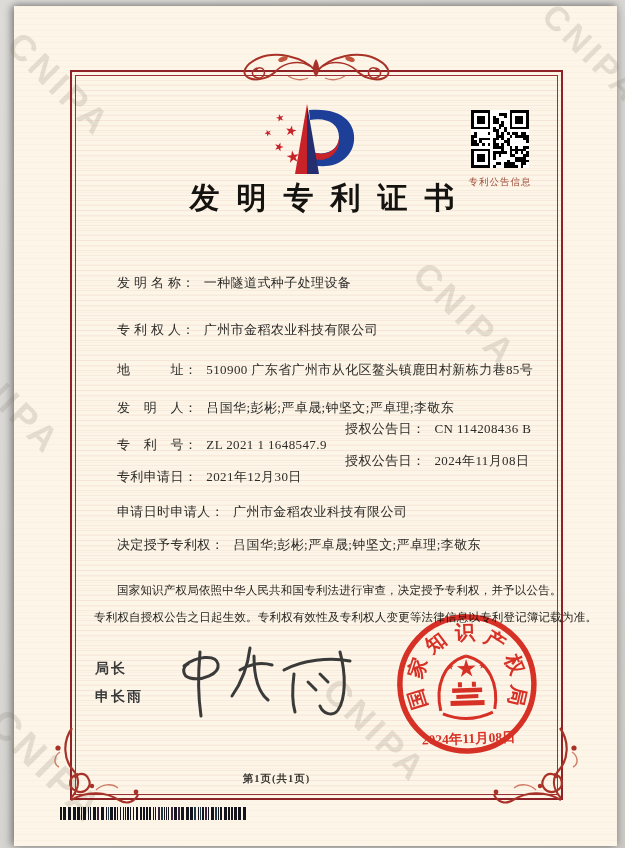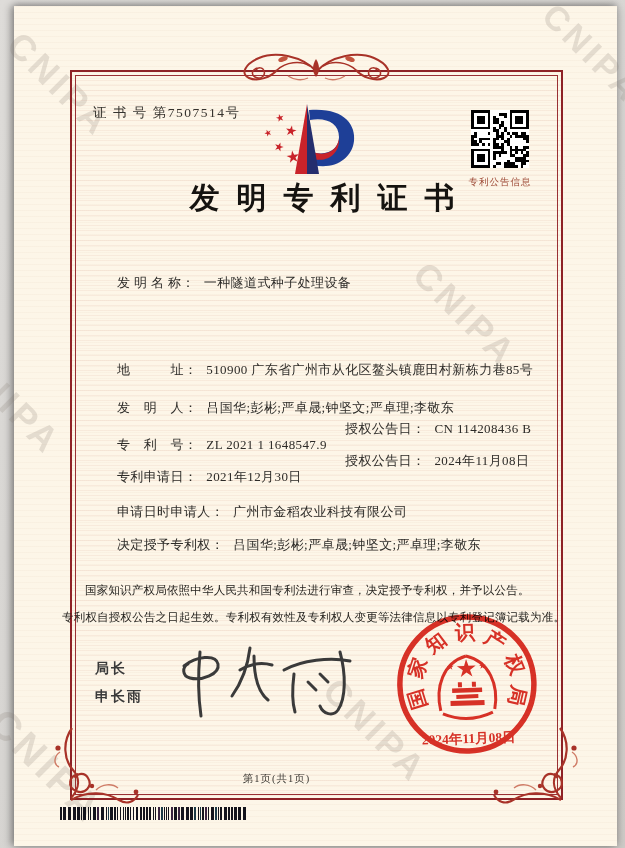--- a/index.html
+++ b/index.html
@@ -22,30 +22,30 @@
   .cert-no{position:absolute;left:79px;top:98px;font-size:13.5px;color:#36332e;letter-spacing:1.5px;}
   .logo{position:absolute;left:235px;top:96px;width:120px;height:78px;}
   .qr-wrap{position:absolute;left:448px;top:104px;width:76px;text-align:center;}
   .qr-label{margin-top:4px;font-size:9.5px;color:#9c4733;letter-spacing:1px;white-space:nowrap;}
   .title{position:absolute;left:56px;top:172px;width:504px;text-align:center;
          font-size:30px;font-weight:bold;color:#151310;letter-spacing:17px;padding-left:17px;}
   .frow{position:absolute;left:81px;font-size:13px;color:#2d2b28;white-space:pre;letter-spacing:.4px;}
   .frow .lab{white-space:pre;margin-top:10px;}
   .frow .val{margin-left:9px;}
   .pair2{position:absolute;left:250px;top:0;white-space:pre;}
-  .statement{position:absolute;left:48px;top:571px;width:478px;color:#262420;}
+  .statement{position:absolute;left:80px;top:571px;width:478px;color:#262420;}
   .statement .sline{font-size:11.5px;line-height:27px;white-space:nowrap;letter-spacing:.2px;}
   .statement .sline.first{text-indent:2em;}
   .sig-label{position:absolute;left:81px;font-family:Liberation Serif, serif;
              font-size:14px;font-weight:600;color:#3a3a3a;letter-spacing:2px;}
   .sig-svg{position:absolute;left:140px;top:628px;}
   .seal{position:absolute;left:378px;top:606px;width:150px;height:150px;
         opacity:.93;mix-blend-mode:multiply;transform:rotate(-2deg);}
   .footer{position:absolute;left:56px;top:766px;width:413px;text-align:center;
-          font-size:10.5px;color:#3a3732;letter-spacing:1px;}
+          font-size:10.5px;color:#3a3732;letter-spacing:1px;font-weight:bold;}
   .barcode{position:absolute;left:46px;top:800px;width:190px;height:13px;}
   .ornament{position:absolute;pointer-events:none;}
 </style>
 </head>
 <body>
 
 <div class="stage">
   <div class="paper">
 
     <span class="wm" style="left:14px;top:18px;font-size:36px;">CNIPA</span>
@@ -99,21 +99,20 @@
           <path d="M23,74 C40,64 58,66 71,74 C79,79 86,76 90,69"></path>
           <path d="M12,26 c-6,4 -7,12 -1,15" stroke-width="1.4" stroke="#cf7b66"></path>
           <path d="M48,64 c6,-6 16,-7 22,-2" stroke-width="1.4" stroke="#cf7b66"></path>
         </g>
         <circle cx="10" cy="22" r="2.6" fill="#a83228"></circle>
         <circle cx="44" cy="60" r="2.2" fill="#a83228"></circle>
         <circle cx="88" cy="66" r="2.4" fill="#a83228"></circle>
       </g>
     </svg>
 
-    <div class="cert-no">证 书 号 第7507514号</div>
 
     <svg class="logo" viewBox="0 0 120 78">
       <defs>
         <path id="star5" d="M0,-9 L2.02,-2.78 L8.56,-2.78 L3.27,1.06 L5.29,7.28 L0,3.44 L-5.29,7.28 L-3.27,1.06 L-8.56,-2.78 L-2.02,-2.78 Z"></path>
       </defs>
       <path d="M60,8 C94,5 107,22 105,39 C103,57 85,68 64,63 L62,50 C80,55 90,46 90,35 C90,21 77,15 61,18 Z" fill="#1e3f97"></path>
       <path d="M64,50 C78,55 88,48 90,37 C91,50 80,61 64,57 Z" fill="#c9232a"></path>
       <path d="M58,2 L46,72 L58,72 Z" fill="#c9232a"></path>
       <path d="M58,2 L58,72 L70,72 Z" fill="#252e6e"></path>
       <use href="#star5" fill="#c9232a" transform="translate(31,16) scale(0.45) rotate(-15)"></use>
@@ -258,20 +257,23 @@
           <rect x="2" y="16" width="3" height="3" fill="#000"></rect>
         </svg>
       <div class="qr-label">专利公告信息</div>
     </div>
 
     <div class="title">发明专利证书</div>
 
     <div class="frow" style="top:252px">
       <span class="lab">发 明 名 称：</span><span class="val">一种隧道式种子处理设备</span>
     </div>
+    <div class="frow" style="top:299px">
+      <span class="lab">专 利 权 人：</span><span class="val">广州市金稻农业科技有限公司</span>
+    </div>
     <div class="frow" style="top:339px">
       <span class="lab">地　　　址：</span><span class="val">510900 广东省广州市从化区鳌头镇鹿田村新栋力巷85号</span>
     </div>
     <div class="frow" style="top:377px">
       <span class="lab">发　明　人：</span><span class="val">吕国华;彭彬;严卓晟;钟坚文;严卓理;李敬东</span>
     </div>
     <div class="frow" style="top:414px;right:60px">
       <span class="lab">专　利　号：</span><span class="val">ZL 2021 1 1648547.9</span>
       <span class="pair2"><span class="lab">授权公告日：</span><span class="val">CN 114208436 B</span></span>
     </div>

